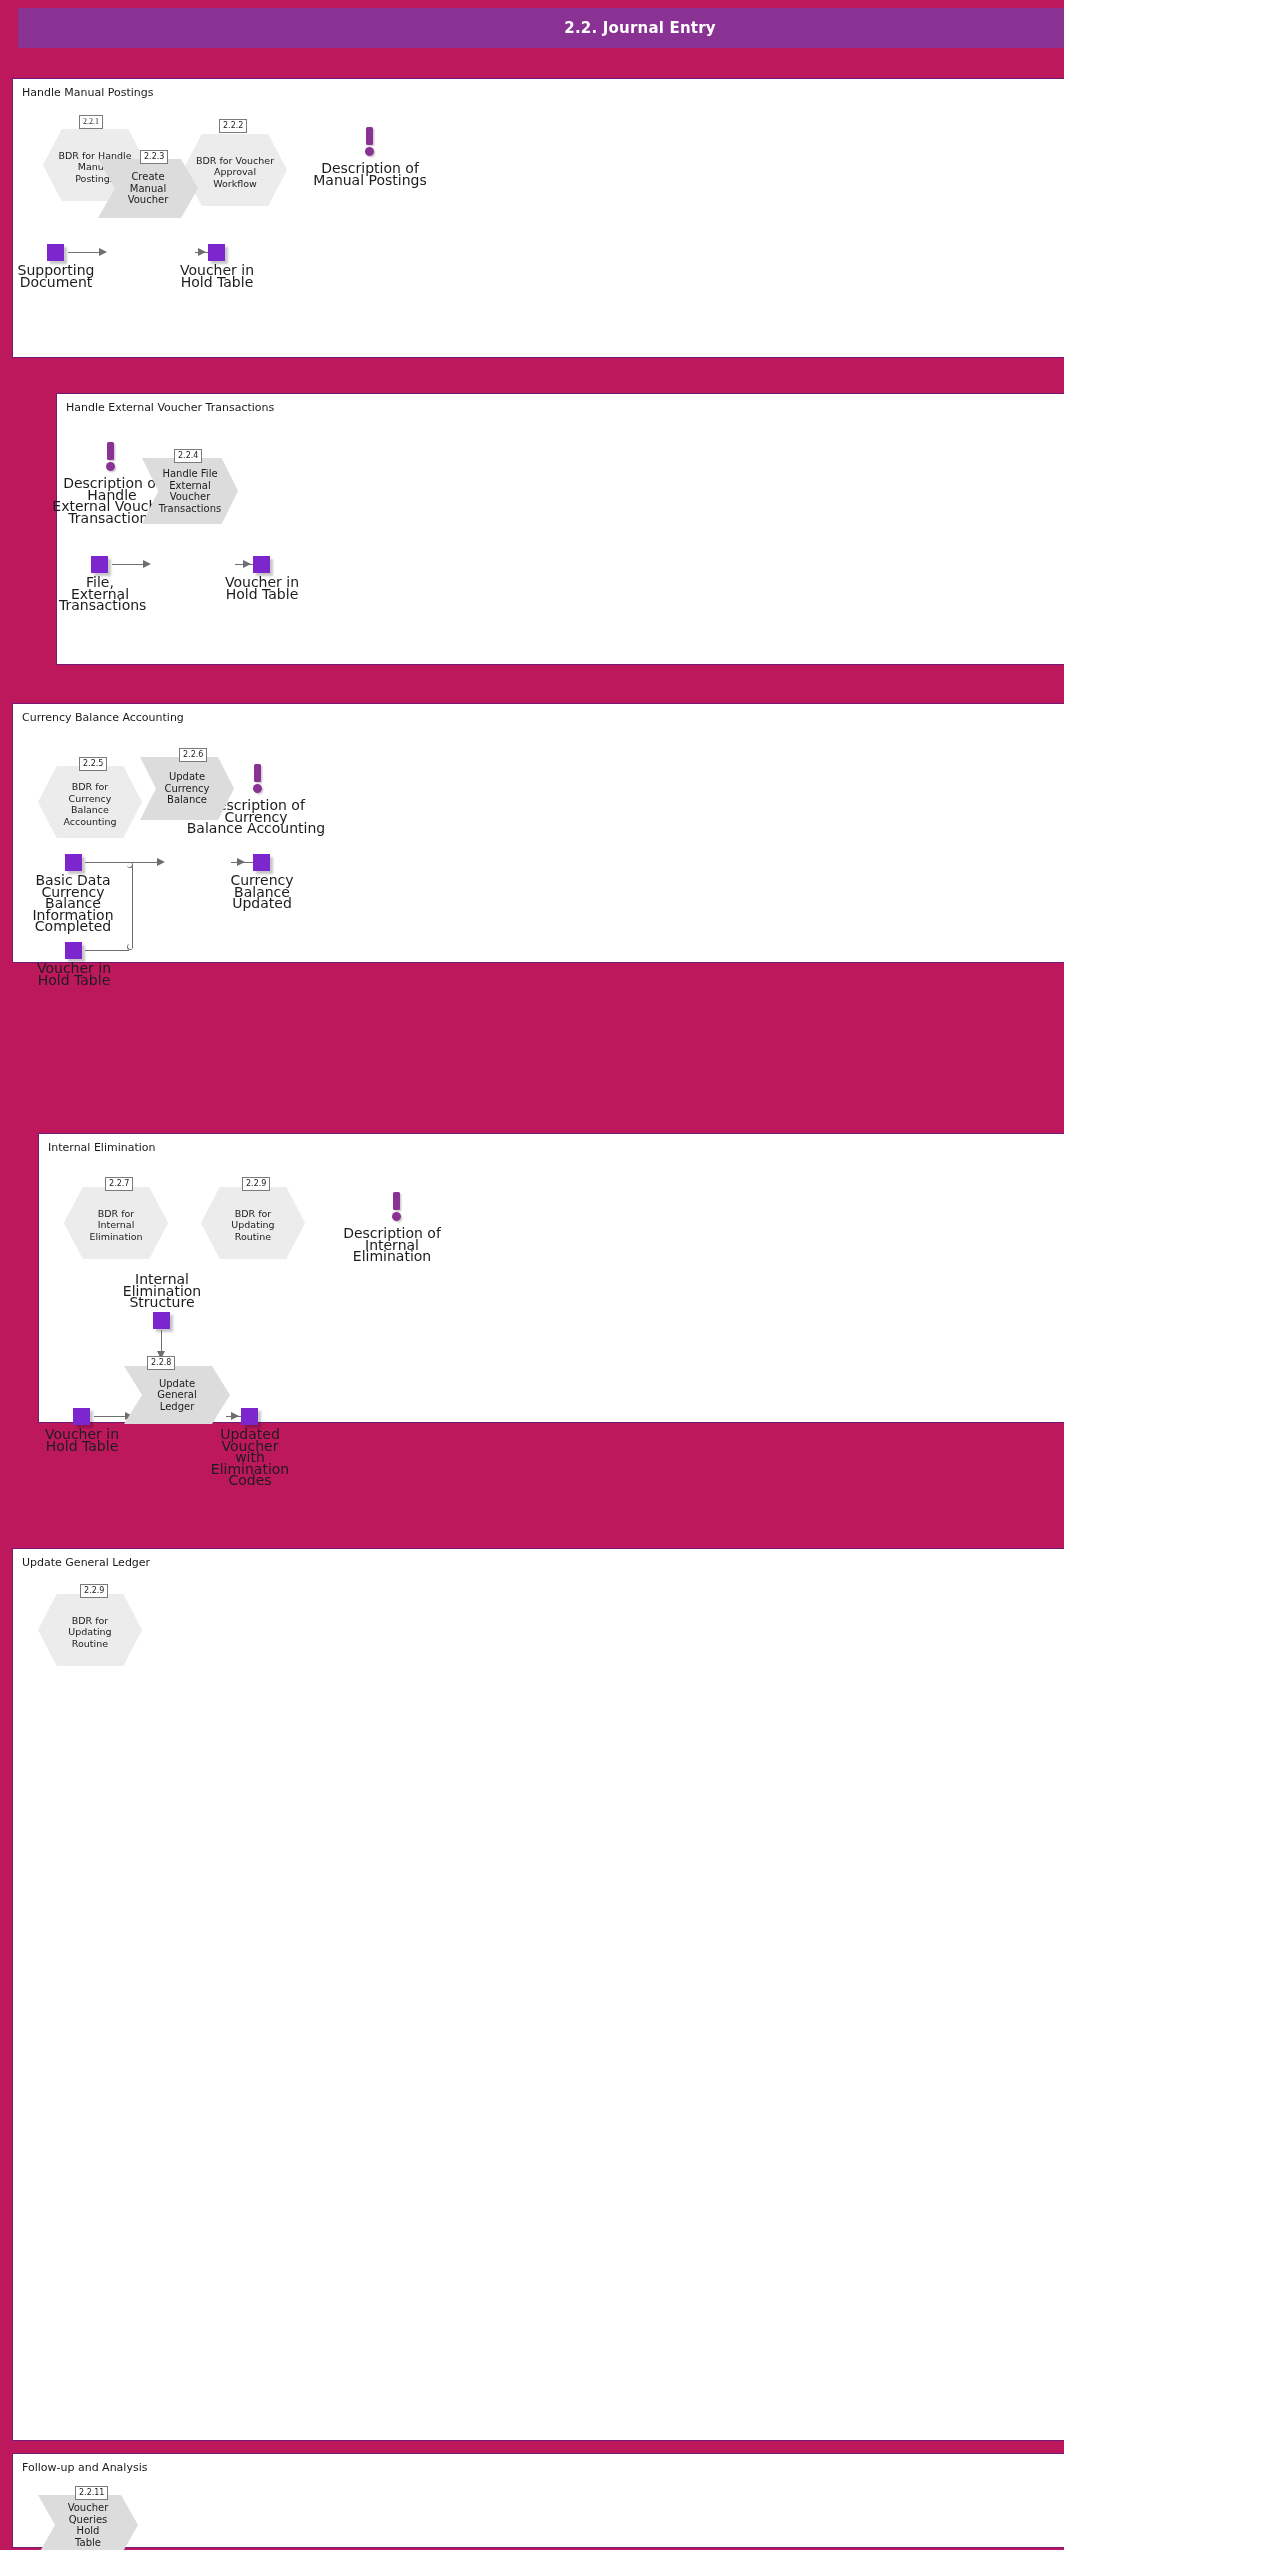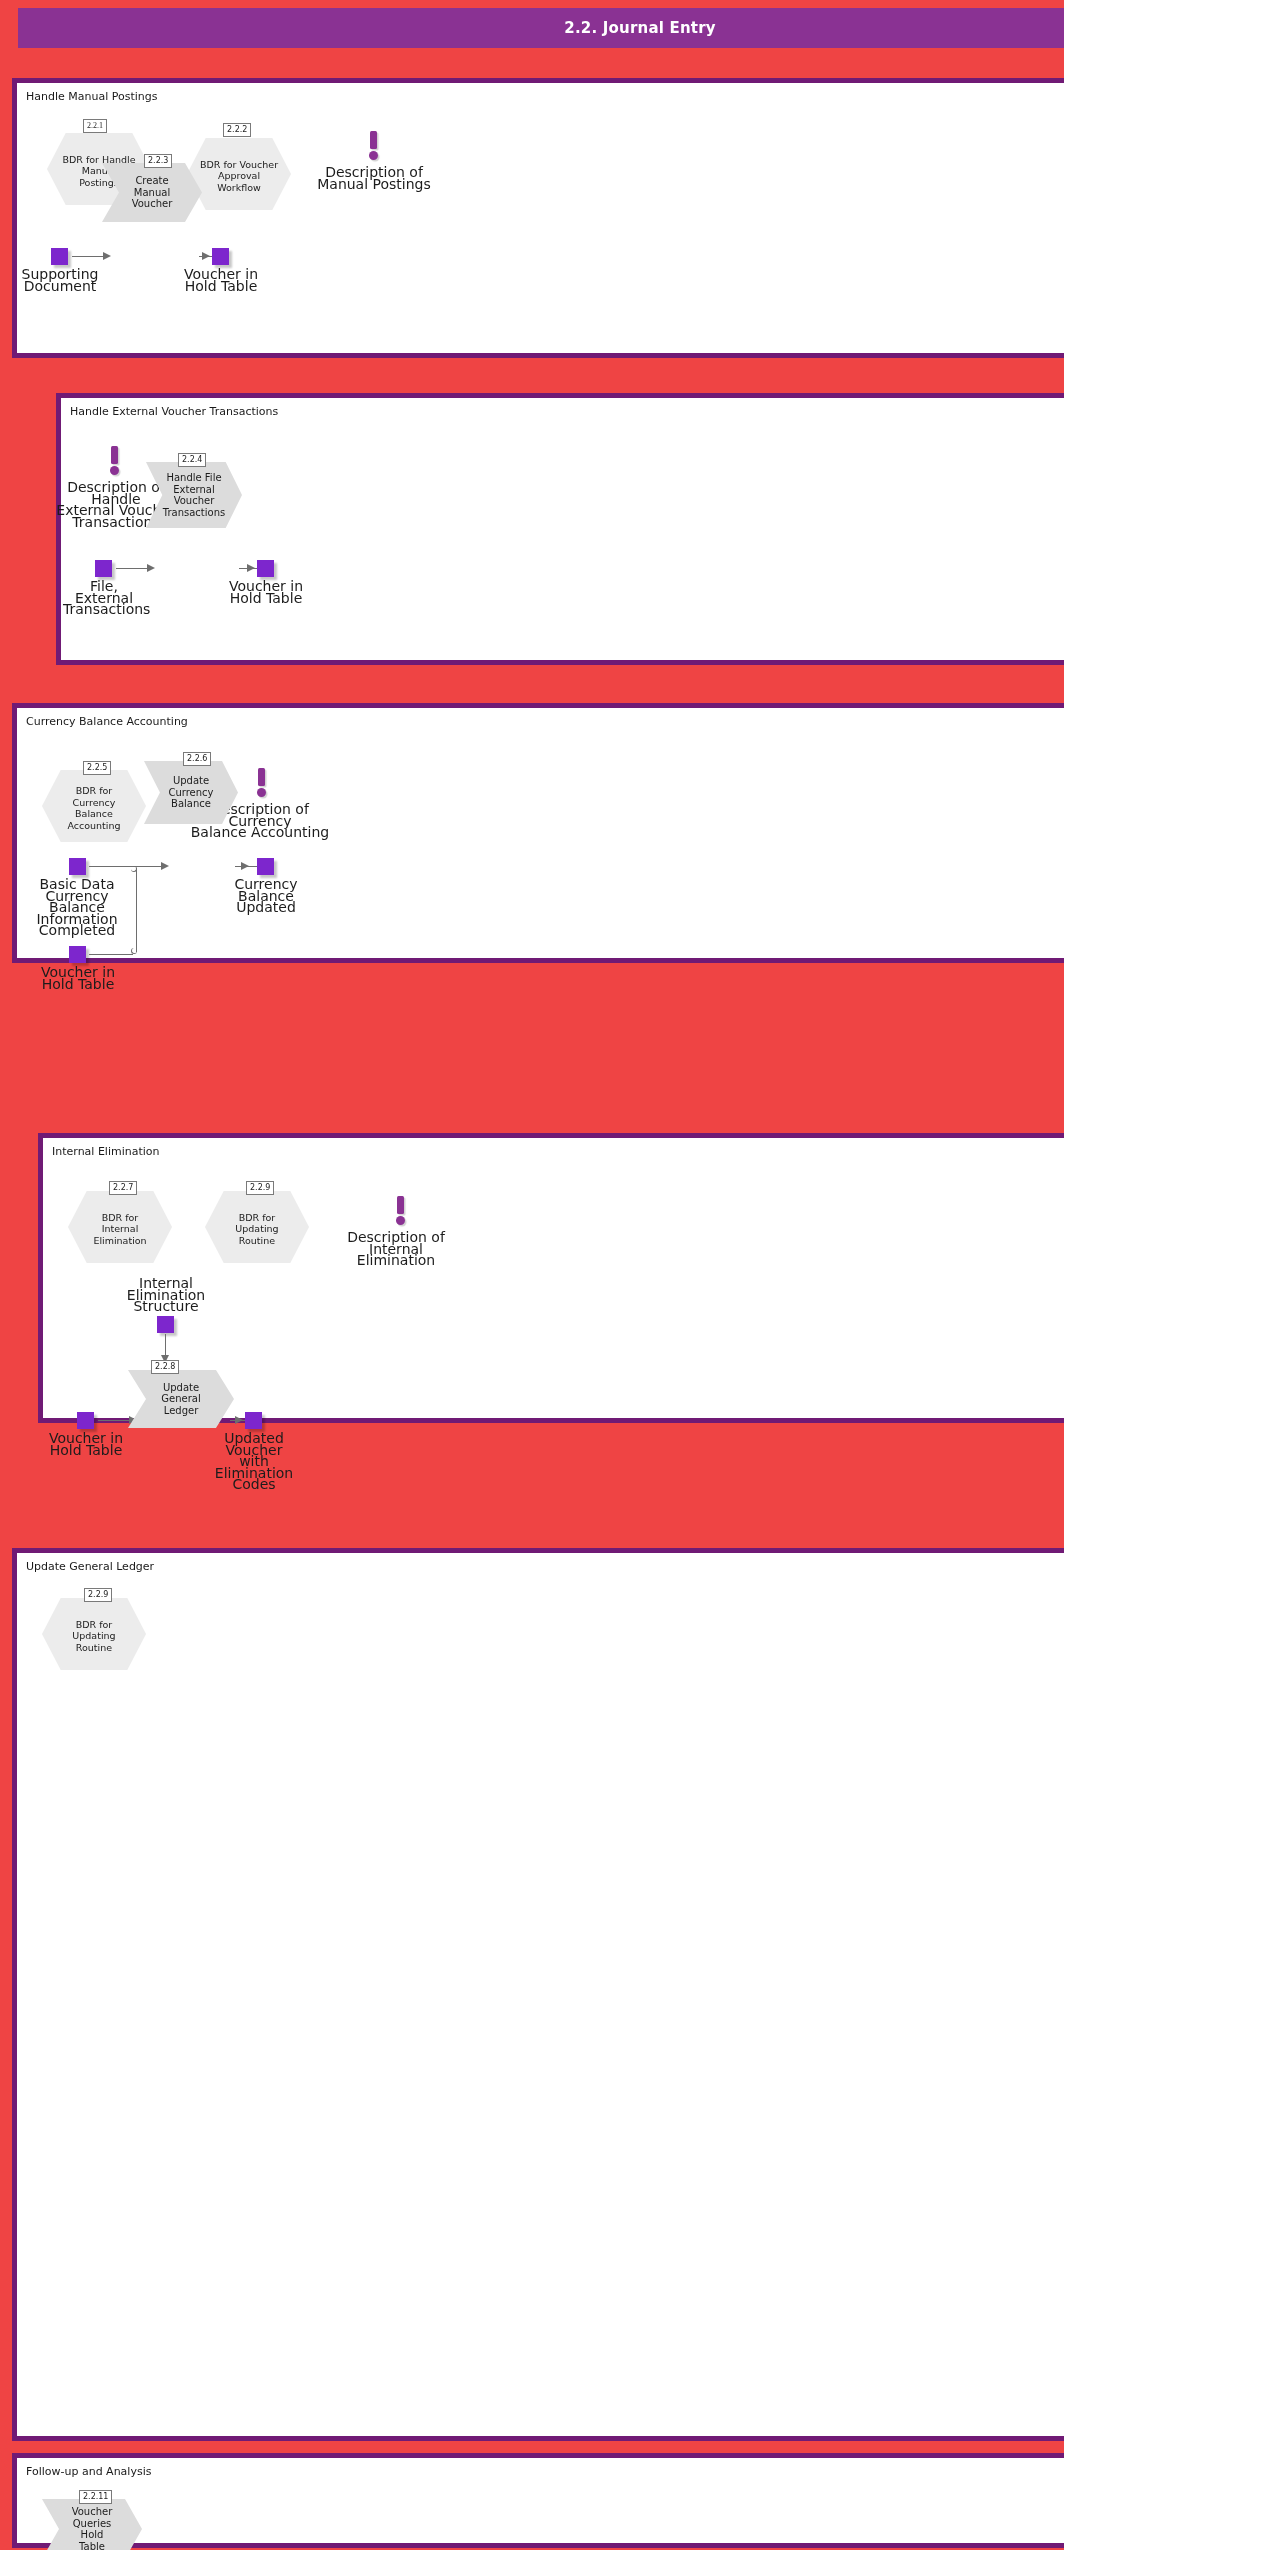--- a/index.html
+++ b/index.html
@@ -5,21 +5,21 @@
   * { box-sizing: border-box; }
   html, body {
     margin: 0; padding: 0;
     background: #ffffff;
     font-family: "DejaVu Sans", sans-serif;
   }
   #page {
     position: relative;
     width: 1064px;
     height: 2550px;
-    background: #ef4444;
+    background: #be185d;
     overflow: hidden;
   }
 
   
   #titlebar {
     position: absolute;
     left: 18px; top: 8px;
     width: 1244px; height: 40px;
     background: #8A3293;
     display: flex;
@@ -30,21 +30,21 @@
     color: #ffffff;
     font-size: 15px;
     font-weight: bold;
     letter-spacing: .2px;
     font-family: "DejaVu Sans", sans-serif;
   }
 
   
   .section {
     position: absolute;
-    border: 5px solid #701a75;
+    border: 1px solid #701a75;
     background: #ffffff;
   }
   .section-title {
     position: absolute;
     left: 9px; top: 7px;
     font-size: 11px;
     color: #1a1a1a;
     font-family: "DejaVu Sans", sans-serif;
     white-space: nowrap;
   }

